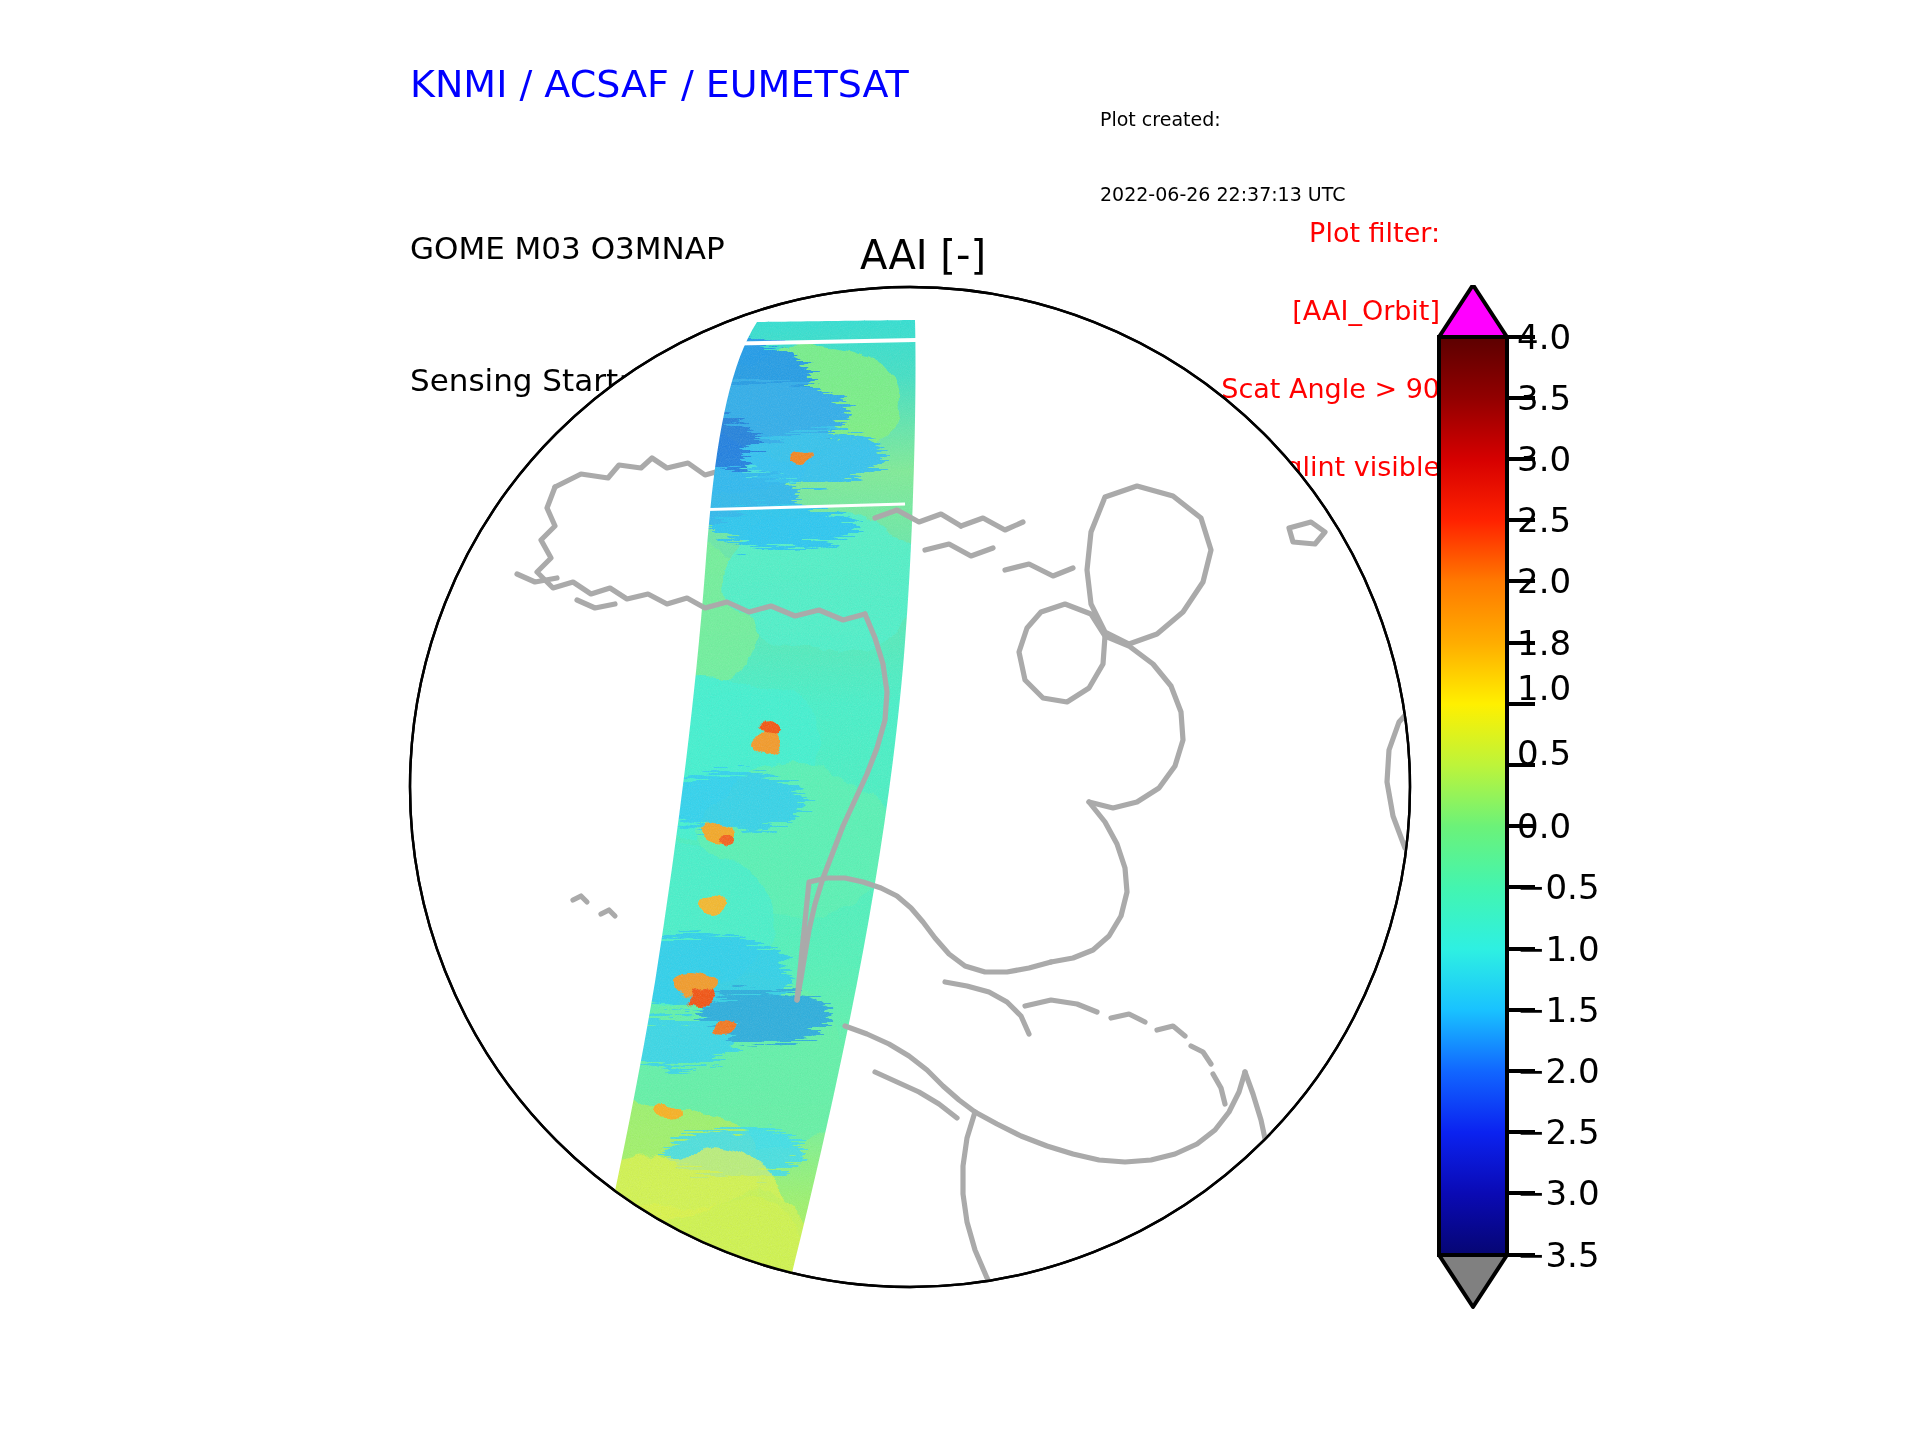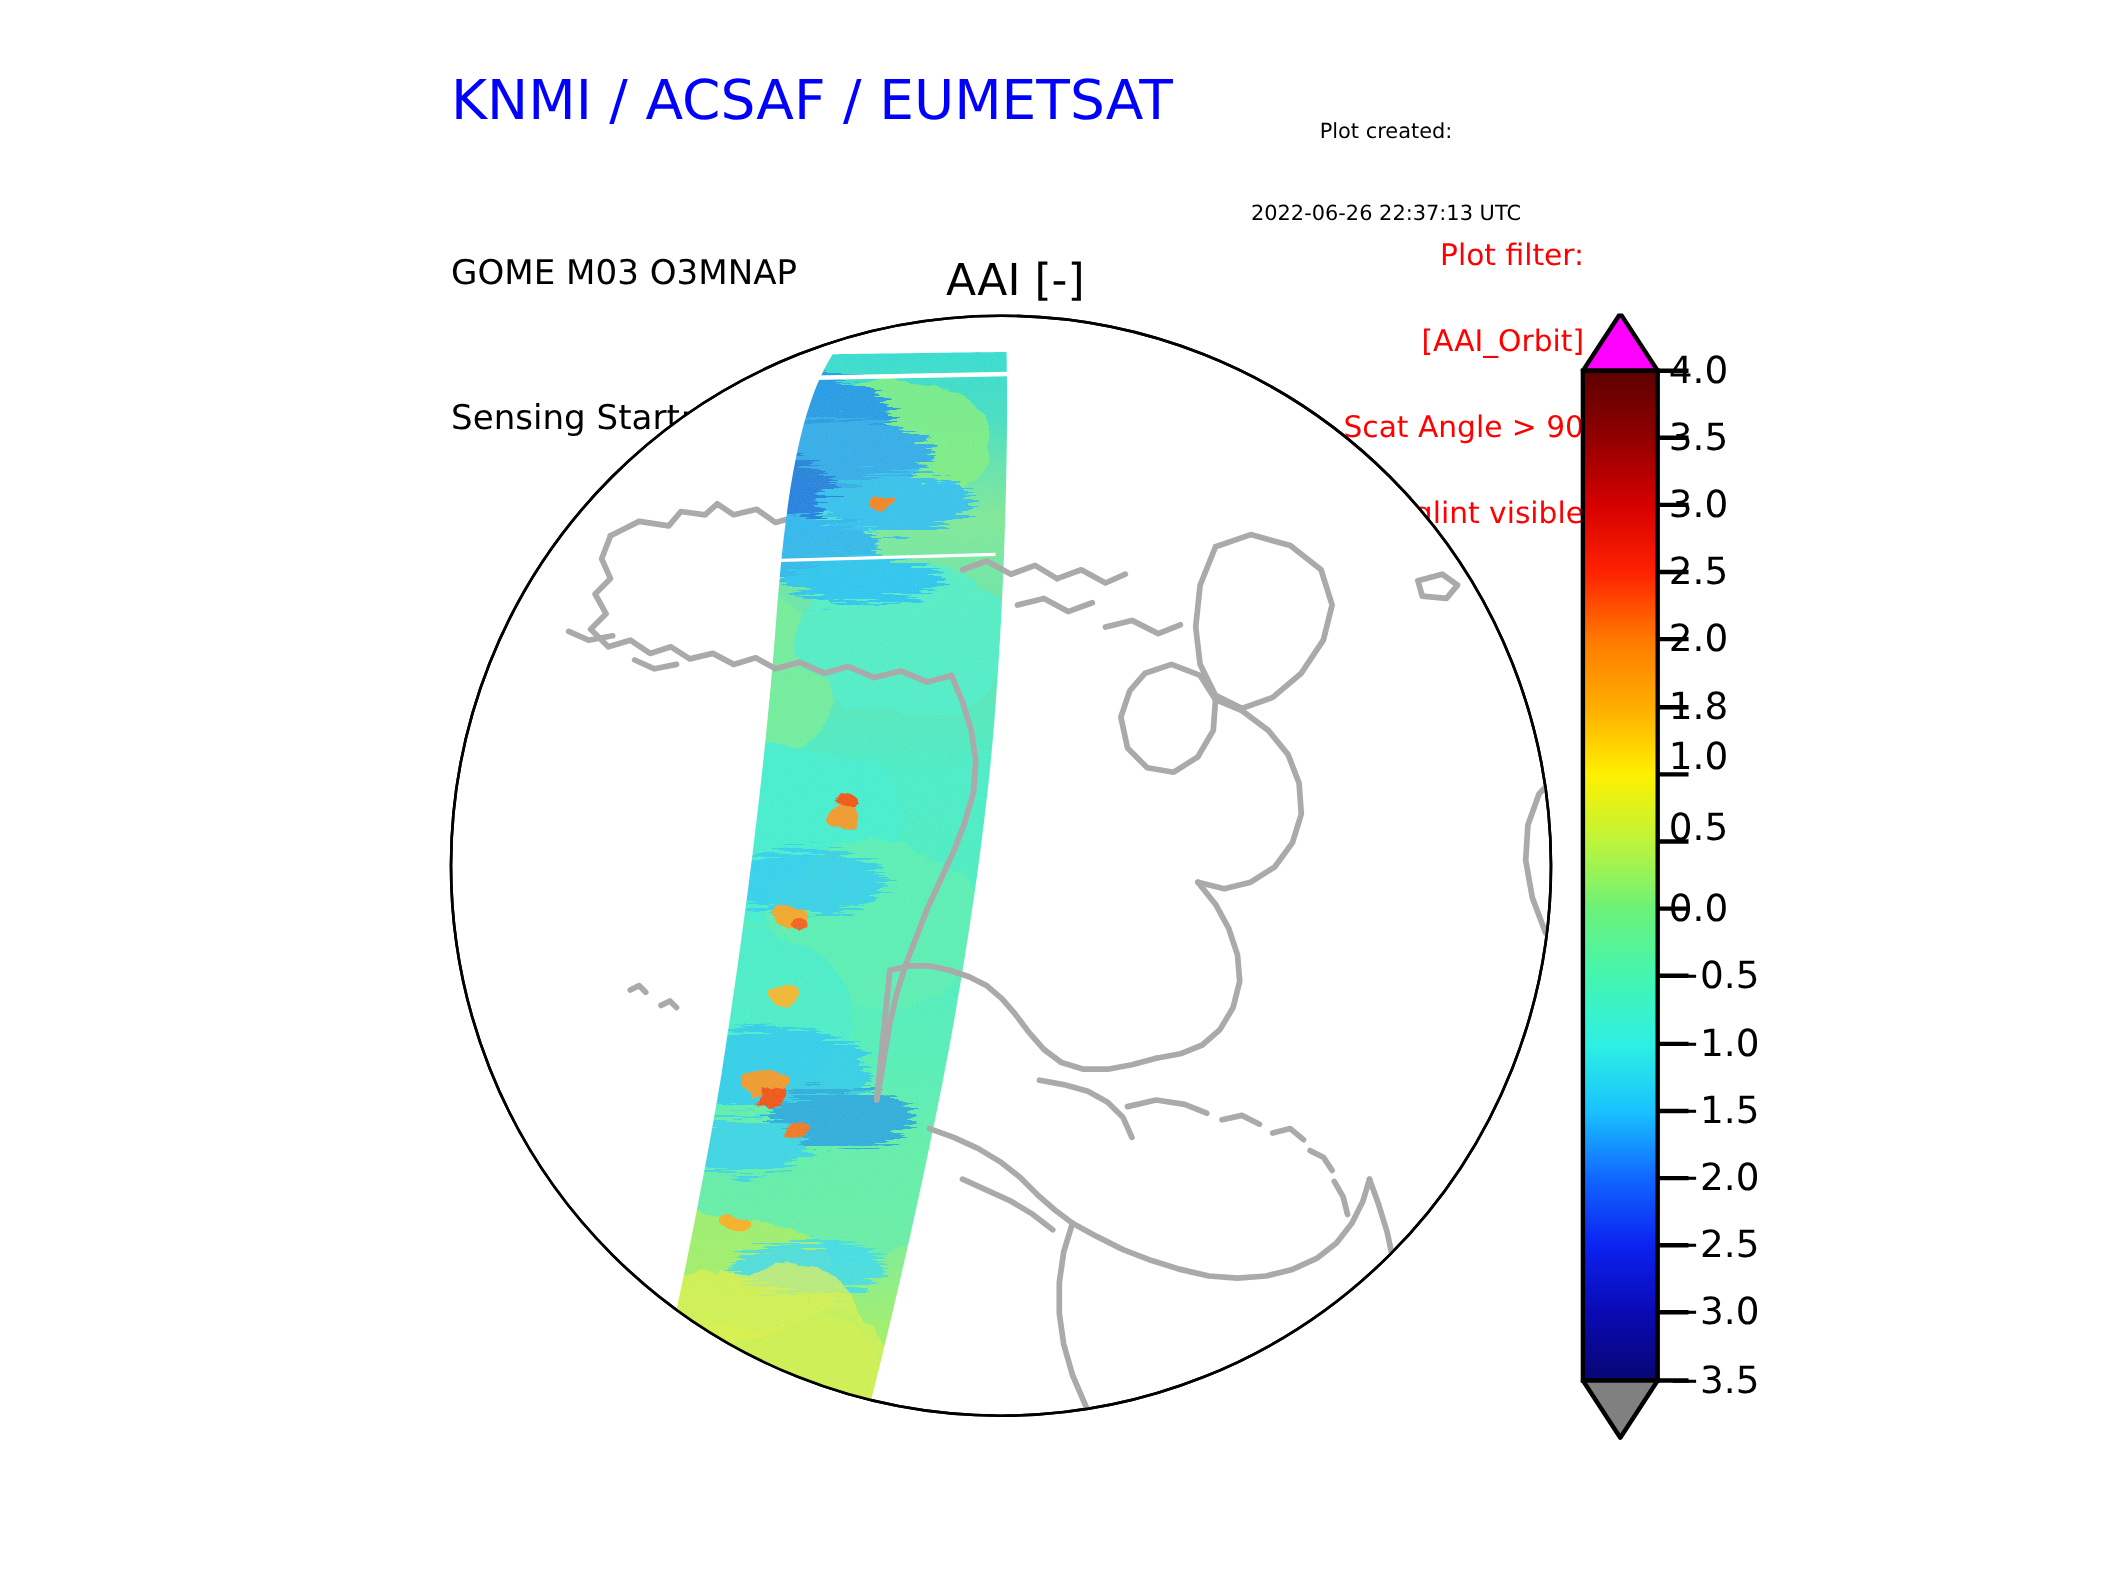--- a/index.html
+++ b/index.html
@@ -1,23 +1,23 @@
 <!DOCTYPE html>
 <html><head>
 <meta charset="utf-8">
 <style>
   html,body{margin:0;padding:0;background:#ffffff;}
   body{width:1920px;height:1440px;position:relative;overflow:hidden;
        font-family:"DejaVu Sans","Liberation Sans",sans-serif;}
 
   .txt{position:absolute;white-space:pre;}
 
-  #org-title{left:410px;top:62px;font-size:50px;color:#0000ff;letter-spacing:0px;}
-
-  #created-block{left:1100px;top:57px;width:320px;text-align:center;
+  #org-title{left:410px;top:62px;font-size:38px;color:#0000ff;letter-spacing:0px;}
+
+  #created-block{left:1100px;top:57px;width:320px;text-align:left;
                  font-size:19px;color:#000000;line-height:25px;}
 
   #product-block{left:410px;top:138px;font-size:31px;color:#000000;line-height:44px;}
 
   #var-title{left:860px;top:232px;font-size:40px;color:#000000;}
 
   #filter-block{left:1140px;top:168px;width:300px;text-align:right;
                 font-size:27px;color:#ff0000;line-height:26px;}
 
   #map-wrap{position:absolute;left:405px;top:282px;width:1010px;height:1010px;}

